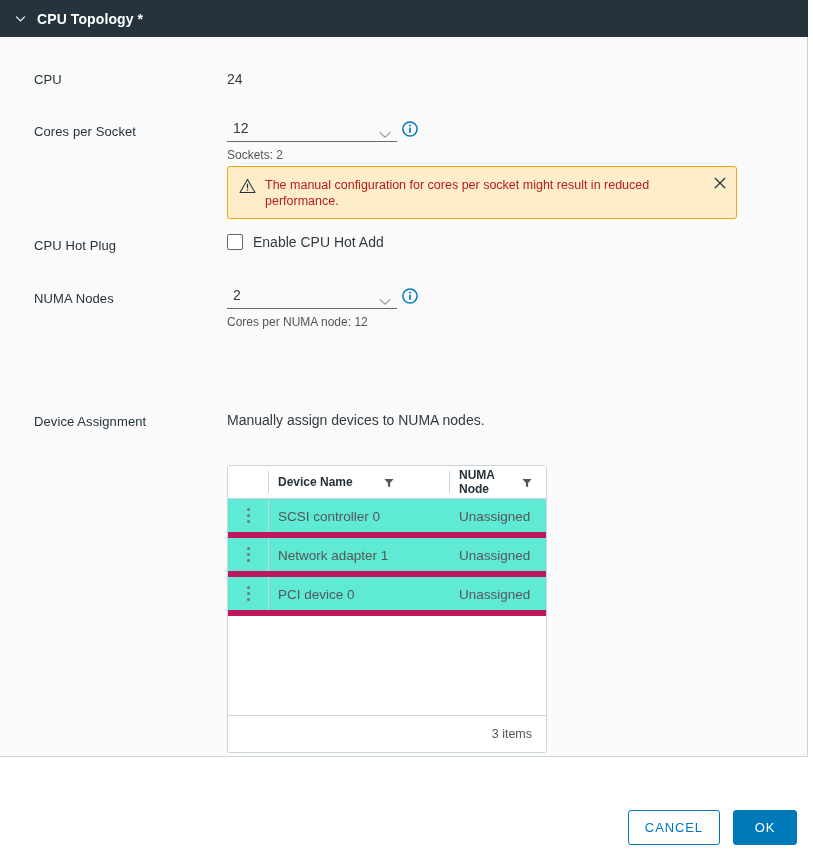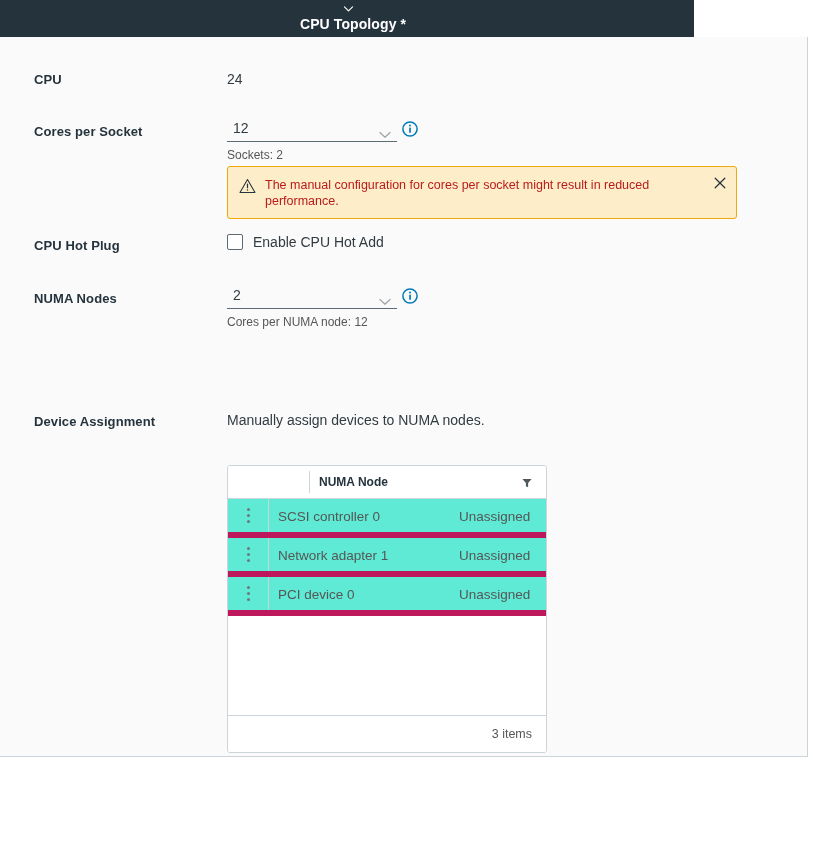--- a/index.html
+++ b/index.html
@@ -15,26 +15,25 @@
     width: 813px;
     height: 861px;
     background: #ffffff;
     overflow: hidden;
   }
 
   
   .panel-header {
     position: absolute;
     left: 0; top: 0;
-    width: 694px; height: 37px;
+    width: 808px; height: 37px;
     background: #25333d;
     display: flex;
     align-items: center;
     padding-left: 12px;
-    flex-direction: column;
   }
   .panel-header .chev {
     width: 16px; height: 16px;
     display: inline-flex;
     align-items: center;
     justify-content: center;
     margin-right: 9px;
     flex: 0 0 auto;
   }
   .panel-header .chev svg { display: block; }
@@ -61,21 +60,21 @@
     position: absolute;
     left: 0;
     width: 100%;
   }
   .form-label {
     position: absolute;
     left: 34px;
     width: 185px;
     color: #25333d;
     font-size: 13px;
-    font-weight: bold;
+    font-weight: normal;
     letter-spacing: .1px;
   }
   .form-value {
     position: absolute;
     left: 227px;
     font-size: 14px;
     color: #313b41;
   }
 
   
@@ -384,20 +383,28 @@
 
     <div class="form-row" style="top:377px;">
       <div class="form-label" style="top:0;">Device Assignment</div>
       <div class="form-value" style="top:-2px;">Manually assign devices to NUMA nodes.</div>
     </div>
 
     <div class="grid" style="top:428px;">
 
       <div class="grid-head">
         <div class="hcell col-kebab"></div>
+        <div class="hcell col-name sep">
+          <span>Device Name</span>
+          <span class="filter-ico">
+            <svg width="10" height="10" viewBox="0 0 10 10">
+              <path d="M0.4 1 L9.6 1 L6.1 5.1 L6.1 9.3 L3.9 8.2 L3.9 5.1 Z" fill="#313b41"></path>
+            </svg>
+          </span>
+        </div>
         <div class="hcell col-numa sep">
           <span>NUMA Node</span>
           <span class="filter-ico">
             <svg width="10" height="10" viewBox="0 0 10 10">
               <path d="M0.4 1 L9.6 1 L6.1 5.1 L6.1 9.3 L3.9 8.2 L3.9 5.1 Z" fill="#313b41"></path>
             </svg>
           </span>
         </div>
       </div>
 
@@ -439,14 +446,18 @@
 
       <div class="grid-blank"></div>
 
       <div class="grid-foot">
         <span>3 items</span>
       </div>
     </div>
 
   </div>
 
+  <div class="btn-bar">
+    <button class="btn btn-secondary">CANCEL</button>
+    <button class="btn btn-primary">OK</button>
+  </div>
 
 </div>
 
 </body></html>

